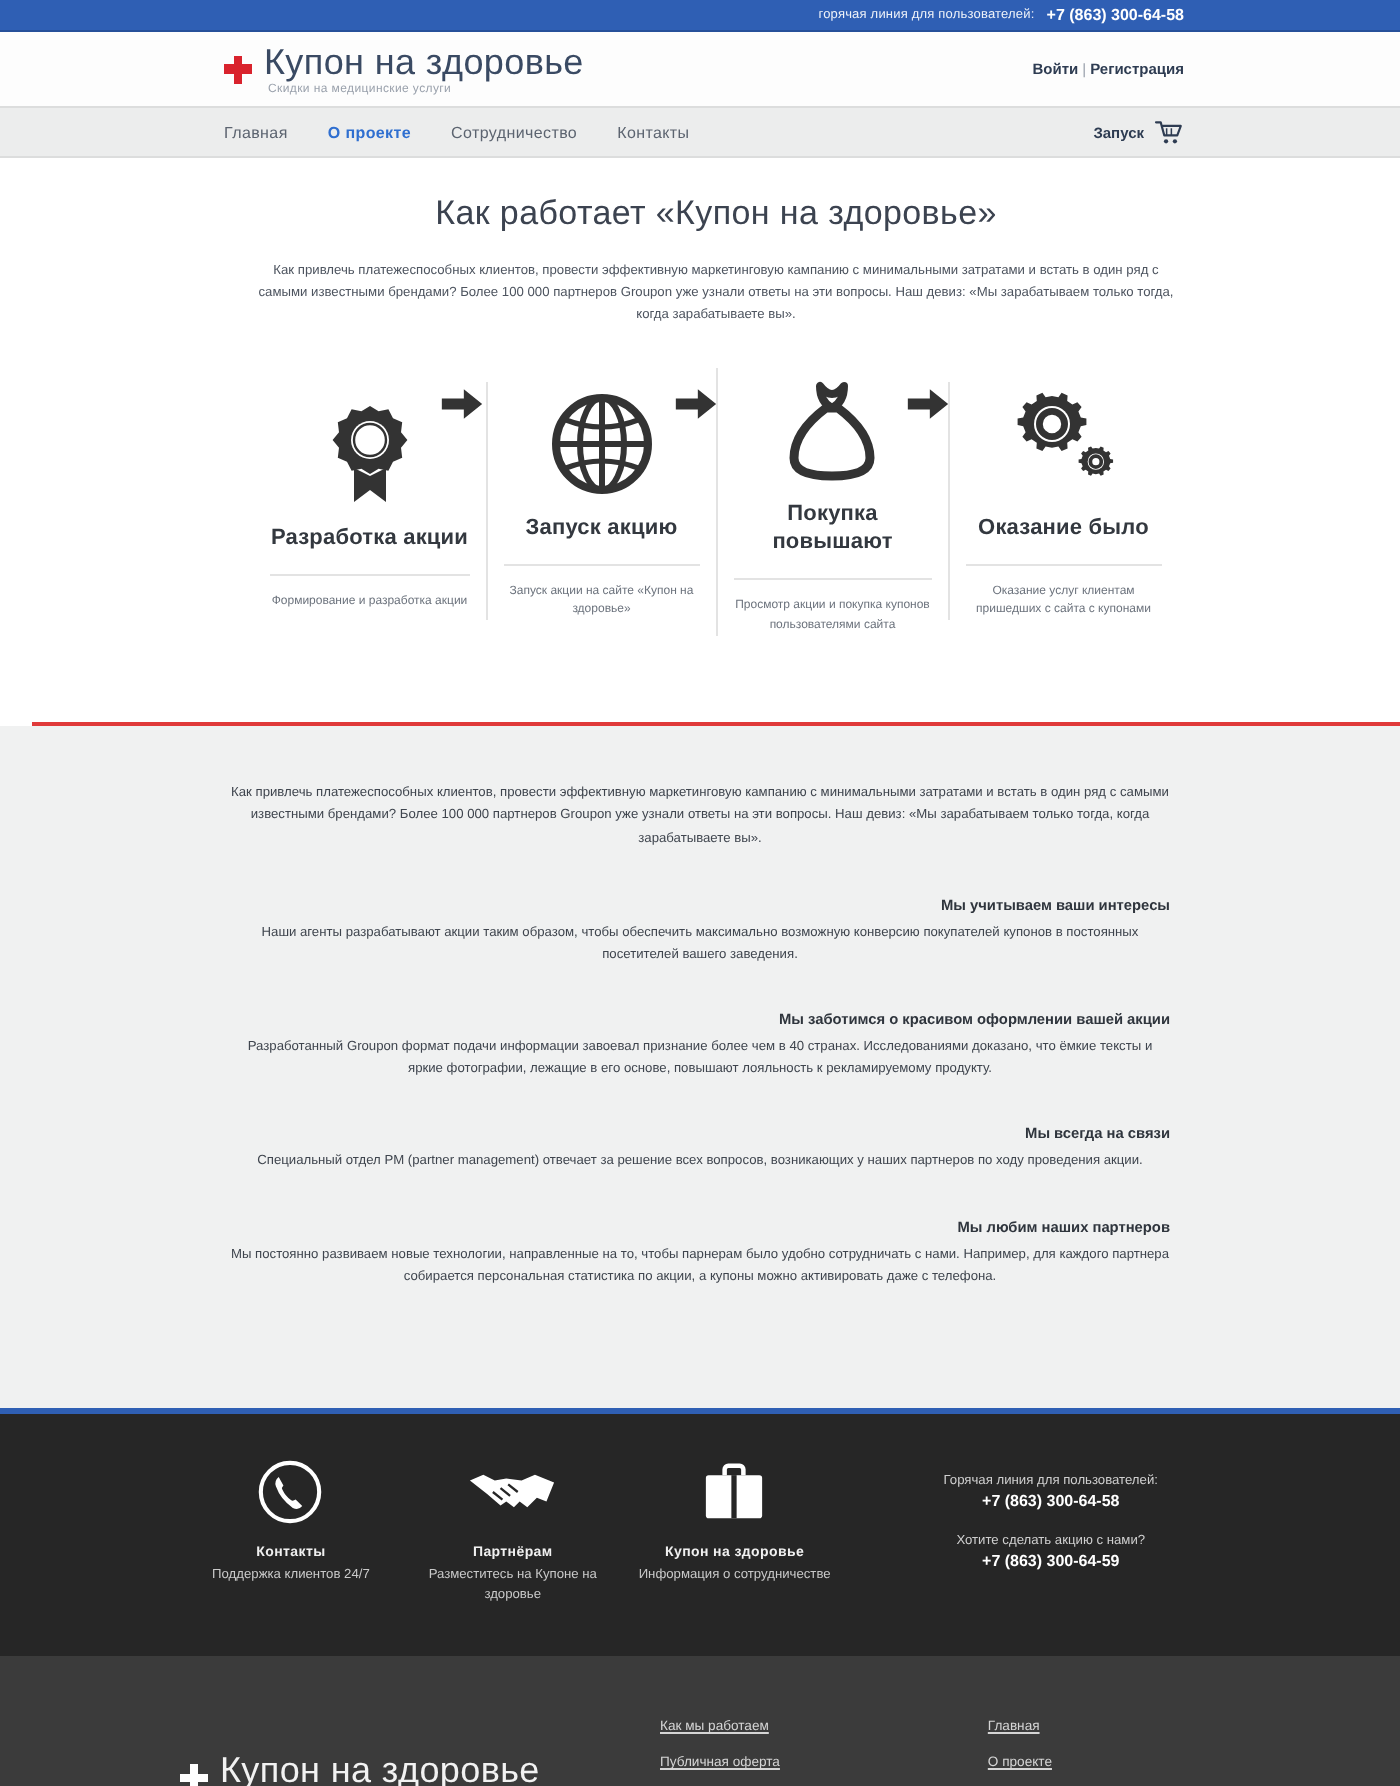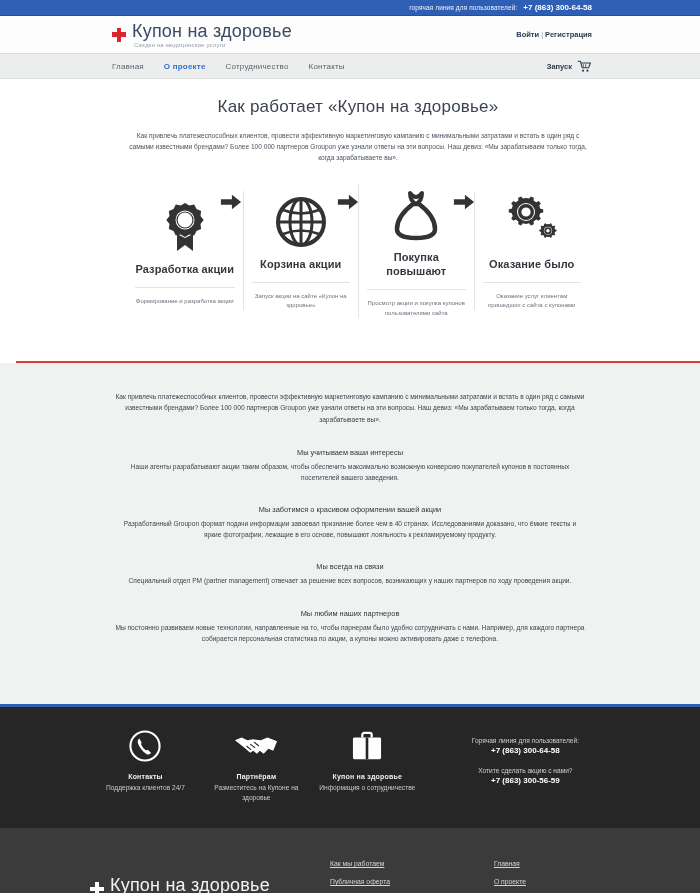--- a/index.html
+++ b/index.html
@@ -99,21 +99,21 @@
   .divider-red { height:2px; background:#e03a3a; margin-top:43px; }
 
   
   .info { background:#f0f1f1; padding:28px 0 60px; }
   .info-wrap { width:470px; margin:0 auto; }
   .info-lead {
     font-size:6.6px; line-height:1.75; color:#3f454e;
     text-align:center;
   }
   .info-block { margin-top:22px; text-align:center; }
-  .info-h { font-size:7.4px; font-weight:normal; color:#2f353d; margin-bottom:4px; }
+  .info-h { font-size:7.4px; font-weight:bold; color:#2f353d; margin-bottom:4px;text-align:right; }
   .info-p { font-size:6.6px; line-height:1.7; color:#3f454e; }
 
   
   .footer-rule { height:3px; background:#2f5fb4; }
   .footer-top { background:#262626; padding:22px 0 24px; }
   .ft-cols { width:520px; margin:0 auto; display:flex; align-items:flex-start; }
   .ft-col { width:118px; text-align:center; color:#e8e8e8; }
   .ft-icon { height:34px; display:flex; align-items:center; justify-content:center; margin-bottom:10px; }
   .ft-title { font-size:7px; font-weight:bold; color:#f0f0f0; margin-bottom:3px; letter-spacing:.2px;}
   .ft-desc { font-size:6.6px; line-height:1.6; color:#c9c9c9; }
@@ -219,21 +219,21 @@
           <div class="step-icons">
             <svg width="52" height="52" viewBox="0 0 52 52">
               <circle cx="26" cy="26" r="23" fill="none" stroke="#333333" stroke-width="4"></circle>
               <ellipse cx="26" cy="26" rx="11" ry="23" fill="none" stroke="#333333" stroke-width="3"></ellipse>
               <line x1="3" y1="26" x2="49" y2="26" stroke="#333333" stroke-width="3"></line>
               <line x1="26" y1="3" x2="26" y2="49" stroke="#333333" stroke-width="3"></line>
               <path d="M8 14 q18 7 36 0" fill="none" stroke="#333333" stroke-width="2.6"></path>
               <path d="M8 38 q18 -7 36 0" fill="none" stroke="#333333" stroke-width="2.6"></path>
             </svg>
           </div>
-          <div class="step-title">Корзина акции</div>
+          <div class="step-title">Запуск акцию</div>
           <div class="step-desc">Запуск акции на сайте «Купон на здоровье»</div>
         </div>
       </div>
 
       <div class="step">
         <div class="step-inner">
           <div class="step-icons">
             <svg width="46" height="52" viewBox="0 0 46 52">
               <path d="M17 4 q0 8 6 11 q6 -3 6 -11 q-3 4 -6 4 q-3 0 -6 -4 z" fill="none" stroke="#333333" stroke-width="4" stroke-linejoin="round"></path>
               <path d="M20 15 q-16 12 -16 25 q0 9 19 9 q19 0 19 -9 q0 -13 -16 -25 z" fill="none" stroke="#333333" stroke-width="4.5" stroke-linejoin="round"></path>
@@ -329,21 +329,21 @@
         </div>
         <div class="ft-title">Купон на здоровье</div>
         <div class="ft-desc">Информация о сотрудничестве</div>
       </div>
 
       <div class="ft-contacts">
         <div class="ft-c-label">Горячая линия для пользователей:</div>
         <div class="ft-c-phone">+7 (863) 300-64-58</div>
         <div class="ft-c-gap"></div>
         <div class="ft-c-label">Хотите сделать акцию с нами?</div>
-        <div class="ft-c-phone">+7 (863) 300-56-59</div>
+        <div class="ft-c-phone">+7 (863) 300-64-59</div>
       </div>
 
     </div>
   </div>
 
   <div class="footer-bottom">
     <div class="fb-wrap">
       <div class="fb-logo">
         <span class="fb-cross"></span>
         <span>

